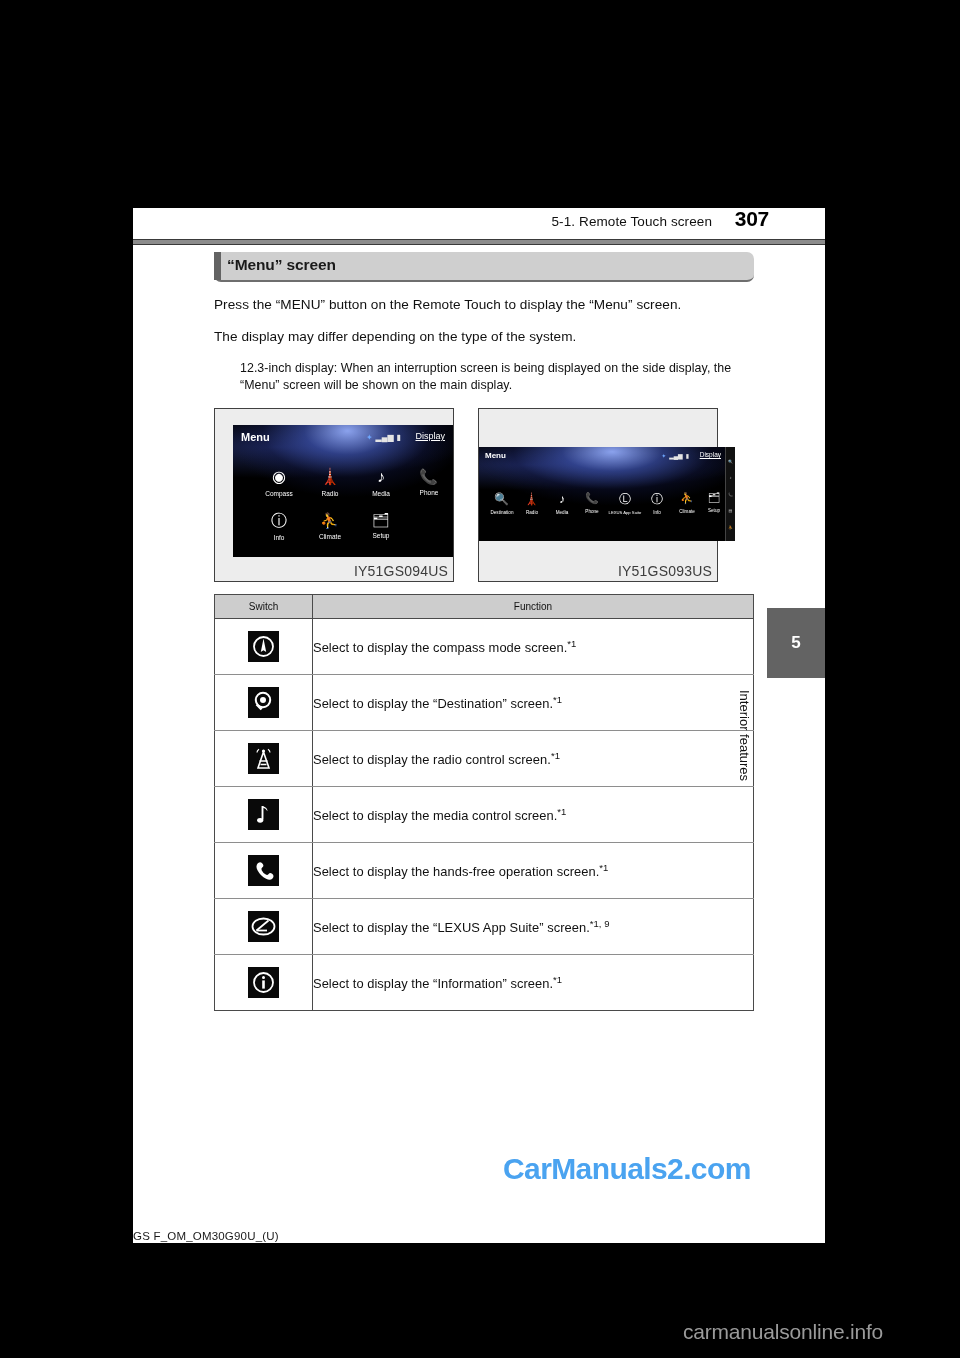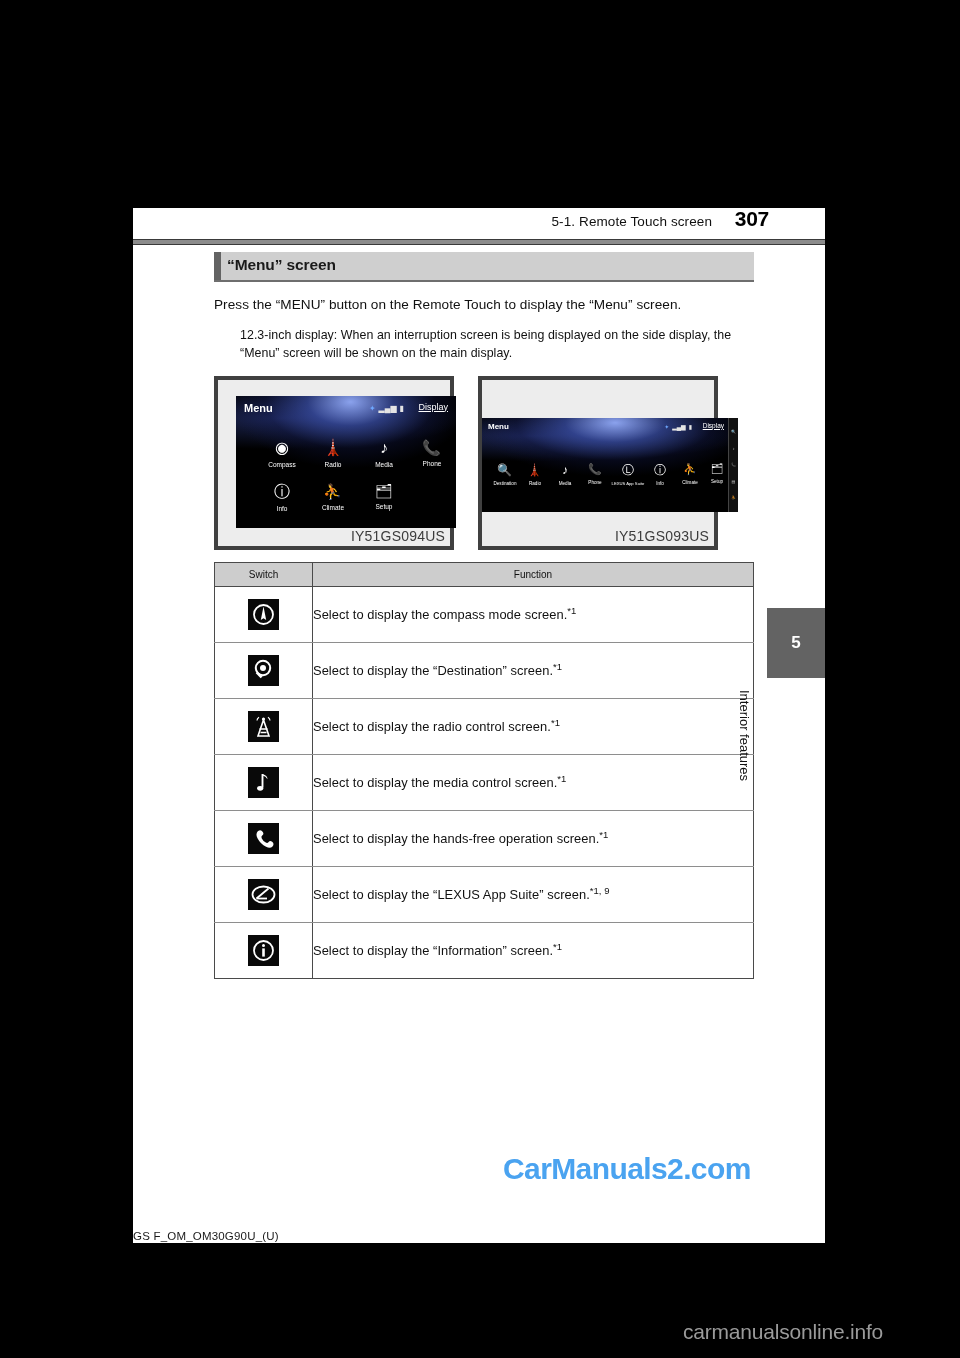--- a/index.html
+++ b/index.html
@@ -25,21 +25,21 @@
   }
   .hdr-rule{
     position:absolute;left:0;top:31px;width:692px;height:4px;
     background:#8c8c8c;border-top:1px solid #3a3a3a;border-bottom:1px solid #3a3a3a;
   }
   
   .content{position:absolute;left:81px;top:44px;width:540px;}
   
   .sec-head{
     position:relative;height:28px;background:#cfcfcf;
-    border-bottom:2px solid #6e6e6e;margin-bottom:13px;
+    border-bottom:2px solid #6e6e6e;margin-bottom:13px;border-radius:7px;
   }
   .sec-head .accent{
     position:absolute;left:0;top:0;width:7px;height:28px;background:#636363;
   }
   .sec-head .txt{
     position:absolute;left:13px;top:4px;
     font-size:15.5px;font-weight:bold;color:#1a1a1a;letter-spacing:-.1px;
   }
   
   .para{font-size:13.6px;color:#111;line-height:1.5;margin:0 0 12px 0;letter-spacing:.05px;}
@@ -50,21 +50,21 @@
   .sub .tri{
     display:inline-block;width:0;height:0;vertical-align:2px;margin-right:6px;
     border-left:6px solid #8d8d8d;border-top:4px solid transparent;border-bottom:4px solid transparent;
   }
   .sub-a{left:0;}
   .sub-b{left:272px;}
   
   .figrow{position:relative;height:176px;margin-bottom:10px;}
   .fig{
     position:absolute;top:0;width:240px;height:174px;
-    background:#ededed;border:4px solid #404040;box-sizing:border-box;text-decoration:underline;
+    background:#ededed;border:1px solid #404040;box-sizing:border-box;text-decoration:underline;
   }
   .fig-a{left:0;}
   .fig-b{left:264px;}
   .fig-cap{
     position:absolute;right:5px;bottom:2px;font-size:14px;color:#3c3c3c;
     letter-spacing:.2px;
   }
   
   .screen{position:absolute;background:#000;overflow:hidden;}
   .screen .grad{
@@ -153,20 +153,21 @@
   </div>
 
   <div class="content">
 
     <div class="sec-head">
       <div class="accent"></div>
       <div class="txt">“Menu” screen</div>
     </div>
 
     <p class="para">Press the “MENU” button on the Remote Touch to display the “Menu” screen.</p>
+    <p class="para">The display may differ depending on the type of the system.</p>
     <p class="para indent">12.3-inch display: When an interruption screen is being displayed on the side display, the “Menu” screen will be shown on the main display.</p>
 
 
     <div class="figrow">
 
       <div class="fig fig-a">
         <div class="screen" style="left:18px;top:16px;width:220px;height:132px;">
           <div class="grad"></div>
           <div class="scr-title" style="left:8px;top:6px;font-size:11px;">Menu</div>
           <div class="scr-stat" style="right:52px;top:8px;font-size:8px;">

